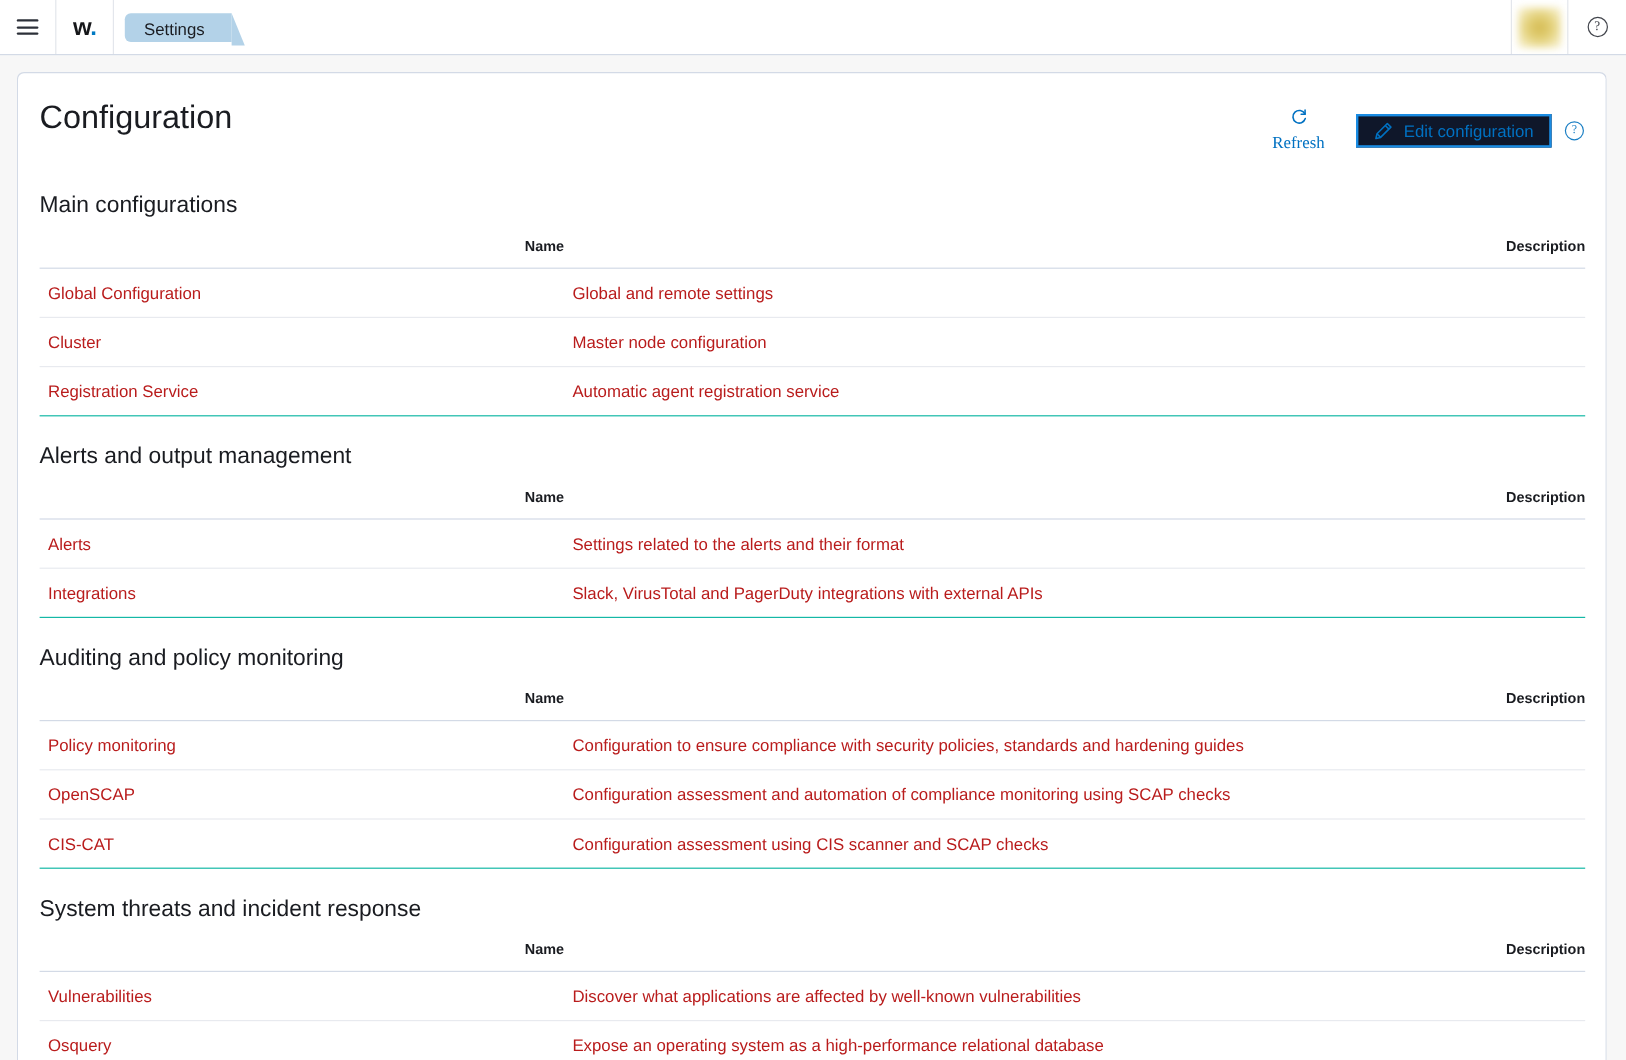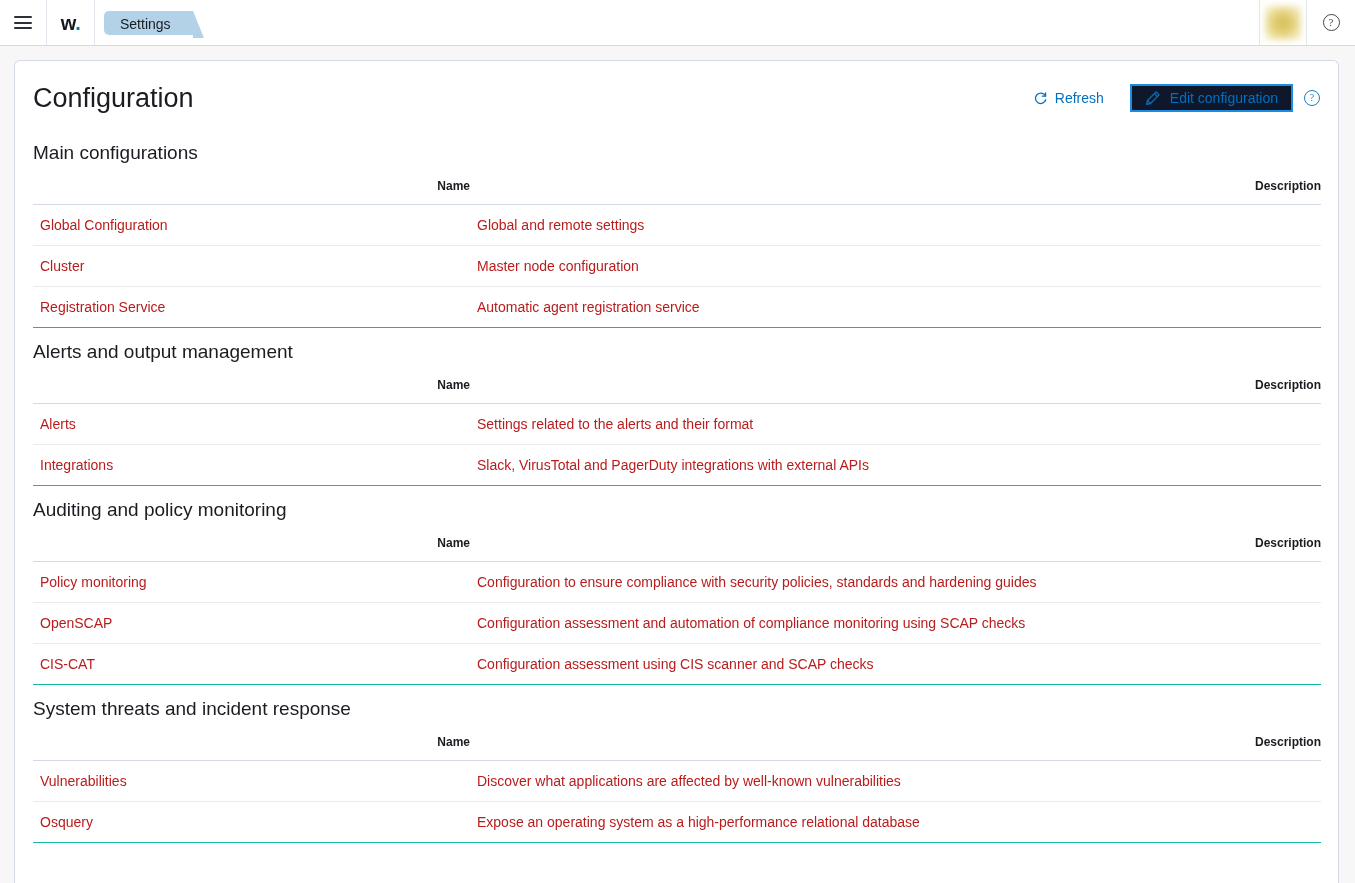--- a/index.html
+++ b/index.html
@@ -131,21 +131,22 @@
   }
 
   .head-actions { display: flex; align-items: center; gap: 0; margin-top: 3px; }
   .refresh-btn {
     display: flex; align-items: center; gap: 7px;
     color: #0071c2;
     font-size: 14px;
     cursor: pointer;
     padding: 6px 8px;
     background: none; border: none;
-    font-family: Liberation Sans, sans-serif;
+    font-family: Liberation Serif, serif;
+    flex-direction: column;
   }
   .edit-btn {
     display: flex; align-items: center; gap: 9px;
     color: #0071c2;
     font-size: 14px;
     cursor: pointer;
     border: 2px solid #1a8ce3;
     background: #0f172a;
     padding: 4px 13px;
     margin-left: 18px;
@@ -161,21 +162,21 @@
     border: 1.3px solid #1b7fc4;
     border-radius: 50%;
     color: #1b7fc4;
     font-size: 10px;
     line-height: 14px;
     text-align: center;
     font-family: "Liberation Serif", serif;
   }
 
   
-  .section { margin-top: 12px; }
+  .section { margin-top: 22px; }
   .section:first-of-type { margin-top: 26px; }
   .section-title {
     font-size: 19px;
     font-weight: 400;
     color: #1a1c21;
     margin: 0 0 14px 0;
     line-height: 24px;
   }
   table.cfg {
     width: 1288px;

